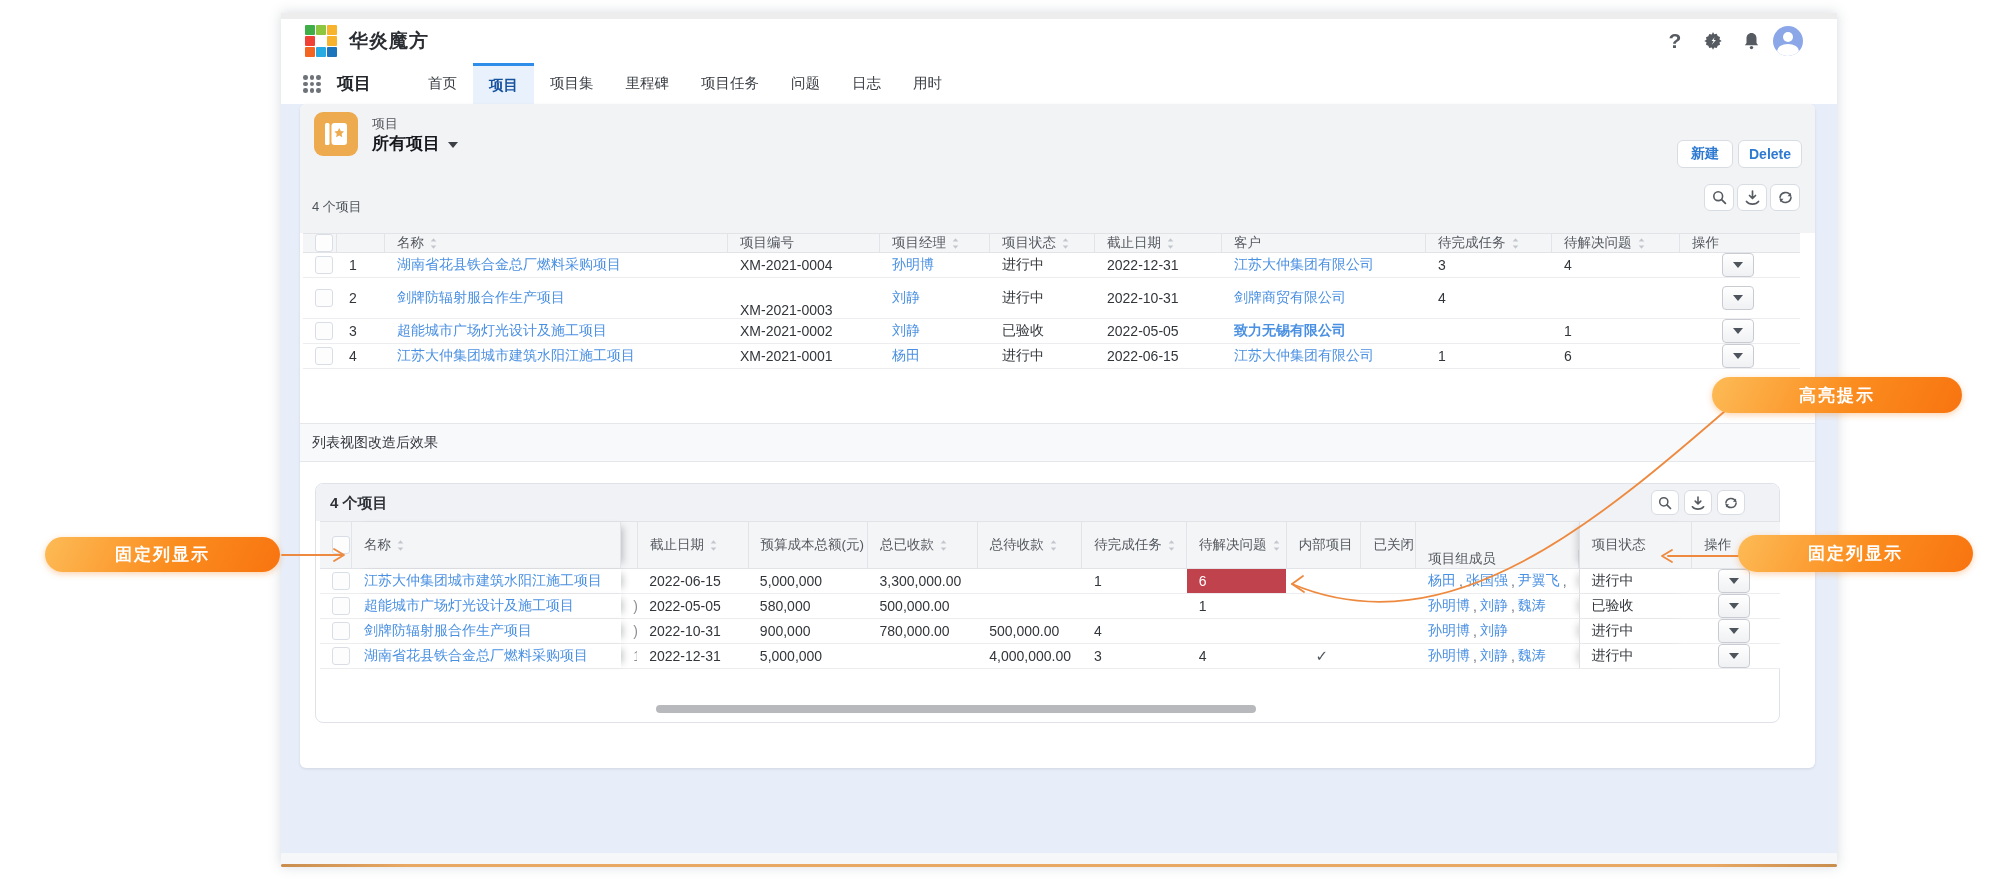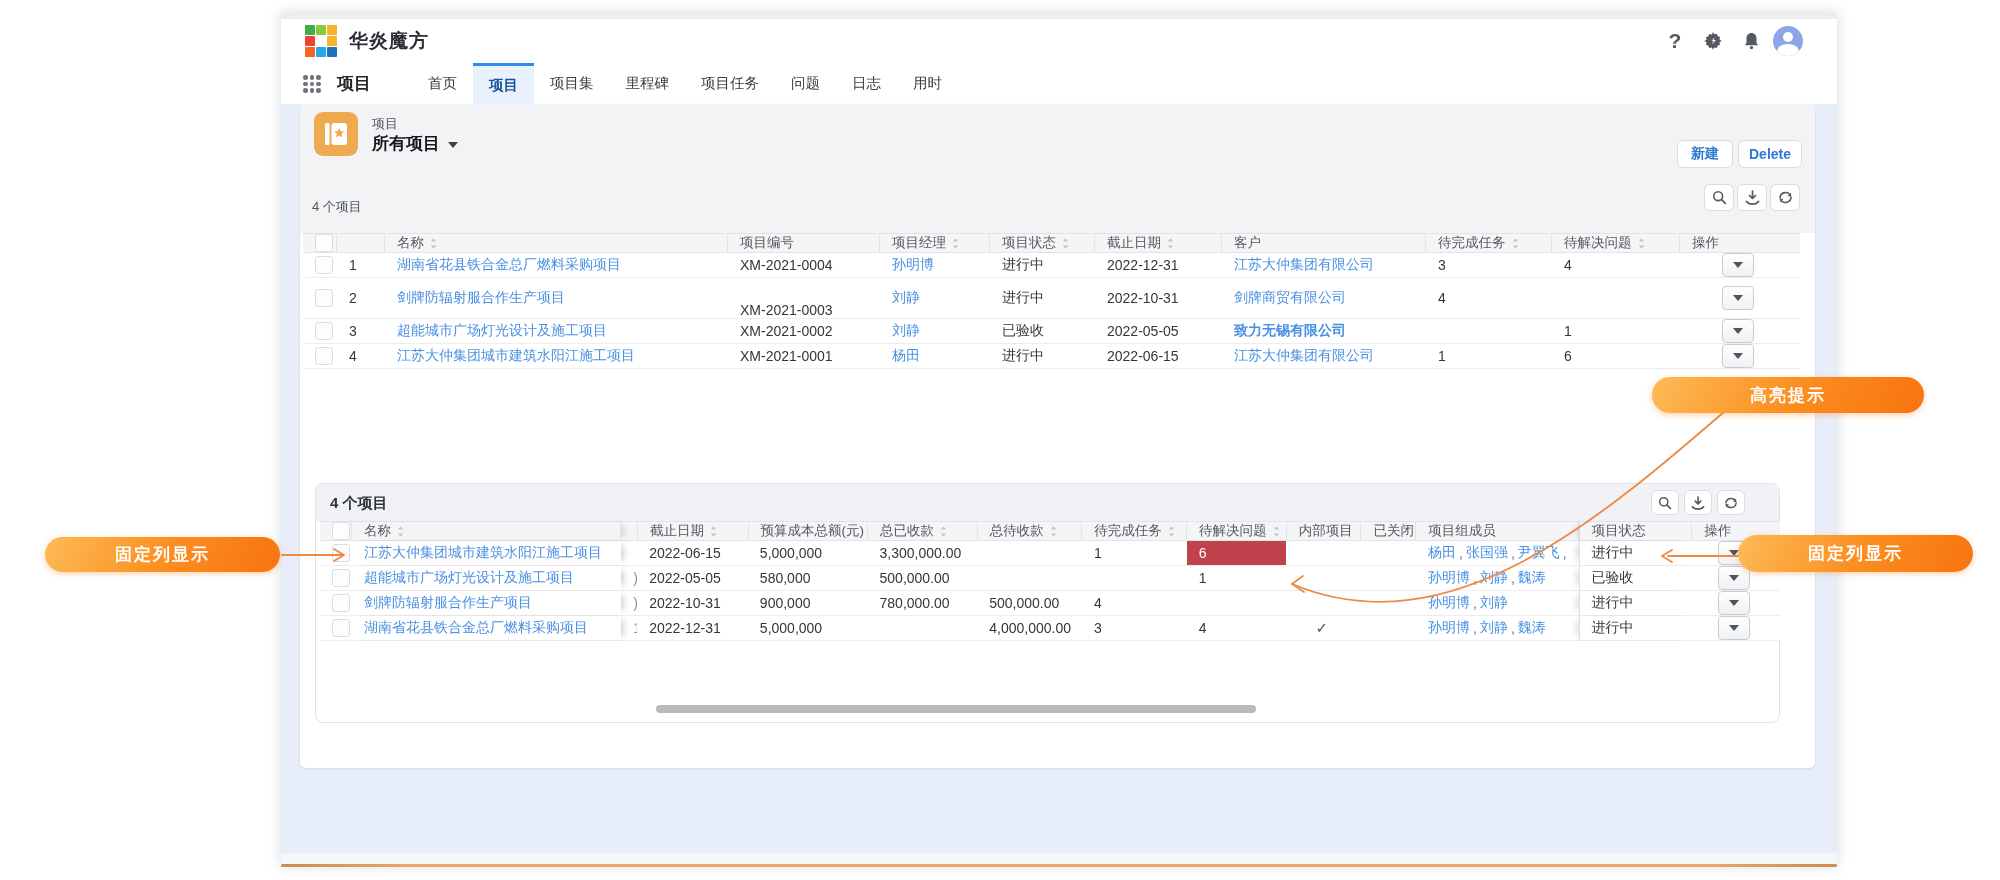--- a/index.html
+++ b/index.html
@@ -357,20 +357,23 @@
           <div class="td" style="width: 126px;">1</div>
           <div class="td" style="width: 128px;">6</div>
           <div class="td center" style="width: 120px;">
             <div class="dd-btn">
               <span class="dd-caret"></span>
             </div>
           </div>
         </div>
       </div>
 
+    <div class="caption-band">
+      <span>列表视图改造后效果</span>
+    </div>
 
     <div class="card2">
       <div class="card2-head">
         <span class="count2">4 个项目</span>
         <div class="icon-btn" style="left:1335px;top:6px;width:28px;height:25px">
           <svg width="14" height="14" viewBox="0 0 15 15">
               <circle cx="6.2" cy="6.2" r="4.4" fill="none" stroke="#565b62" stroke-width="1.6"></circle>
               <line x1="9.6" y1="9.6" x2="13.4" y2="13.4" stroke="#565b62" stroke-width="1.8" stroke-linecap="round"></line>
             </svg>
         </div>
@@ -441,21 +444,21 @@
                 <path d="M4.5 1.2 7.3 4.6 H1.7 Z" fill="#c3c7cd"></path>
                 <path d="M4.5 11.8 1.7 8.4 H7.3 Z" fill="#c3c7cd"></path>
               </svg>
             </div>
             <div class="th" style="width: 75px;">
               <span>内部项目</span>
             </div>
             <div class="th" style="width: 55px;">
               <span>已关闭</span>
             </div>
-            <div class="th" style="width: 163px;">
+            <div class="th" style="width: 163px; margin-top: 28px;">
               <span>项目组成员</span>
             </div>
             <div class="th frozen-right" style="width: 114px;">
               <span>项目状态</span>
             </div>
             <div class="th" style="width: 88px;">
               <span>操作</span>
             </div>
           </div>
           <div class="tr trow">
@@ -601,14 +604,14 @@
     <path d="M282,555 H343"></path>
     <path d="M334,549 L344,555 M344,555 L334,561"></path>
     <path d="M1740,556 H1668"></path>
     <path d="M1672,550 L1662,556 M1662,556 L1672,562"></path>
     <path d="M1292,584 C1450,650 1600,520 1740,398"></path>
     <path d="M1303,576 L1292,584 M1292,584 L1304,592"></path>
   </g>
 </svg>
 
 <div class="badge" style="left:45px;top:537px;width:235px;height:35px">固定列显示</div>
-<div class="badge" style="left:1652px;top:377px;width:272px;height:36px">高亮提示</div>
+<div class="badge" style="left:1712px;top:377px;width:250px;height:36px">高亮提示</div>
 <div class="badge" style="left:1738px;top:535px;width:235px;height:37px">固定列显示</div>
 
 </body></html>

